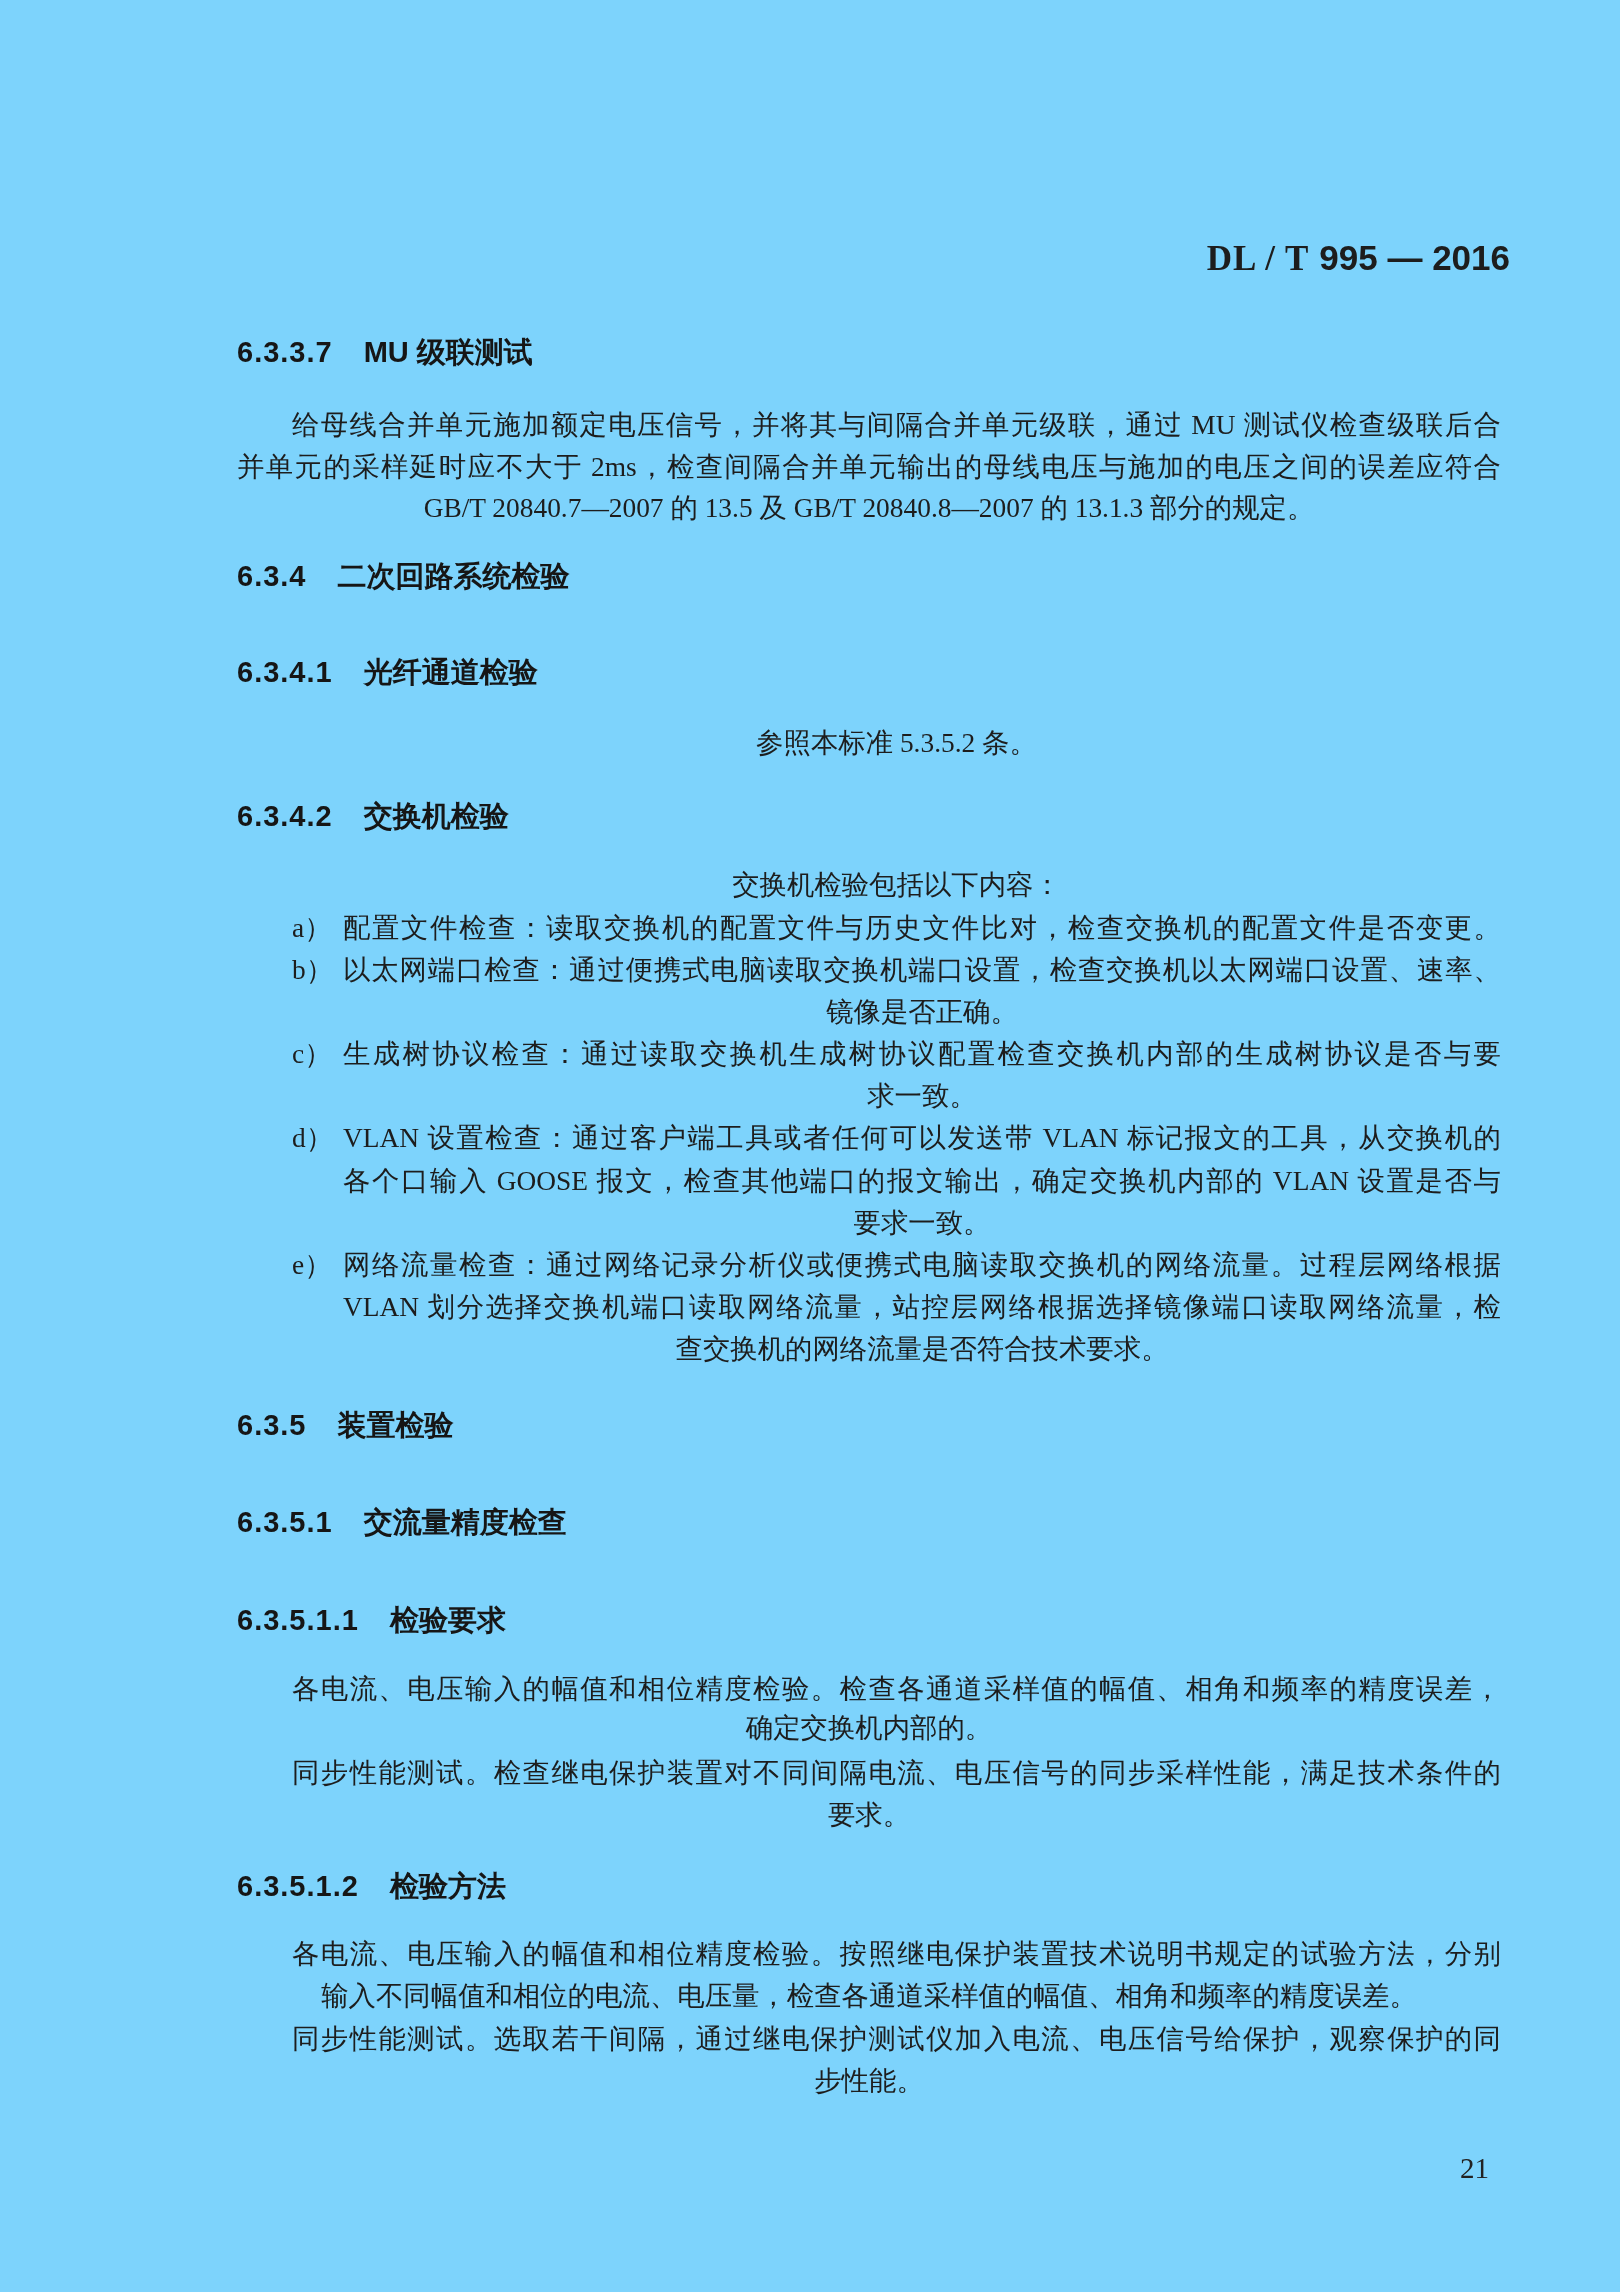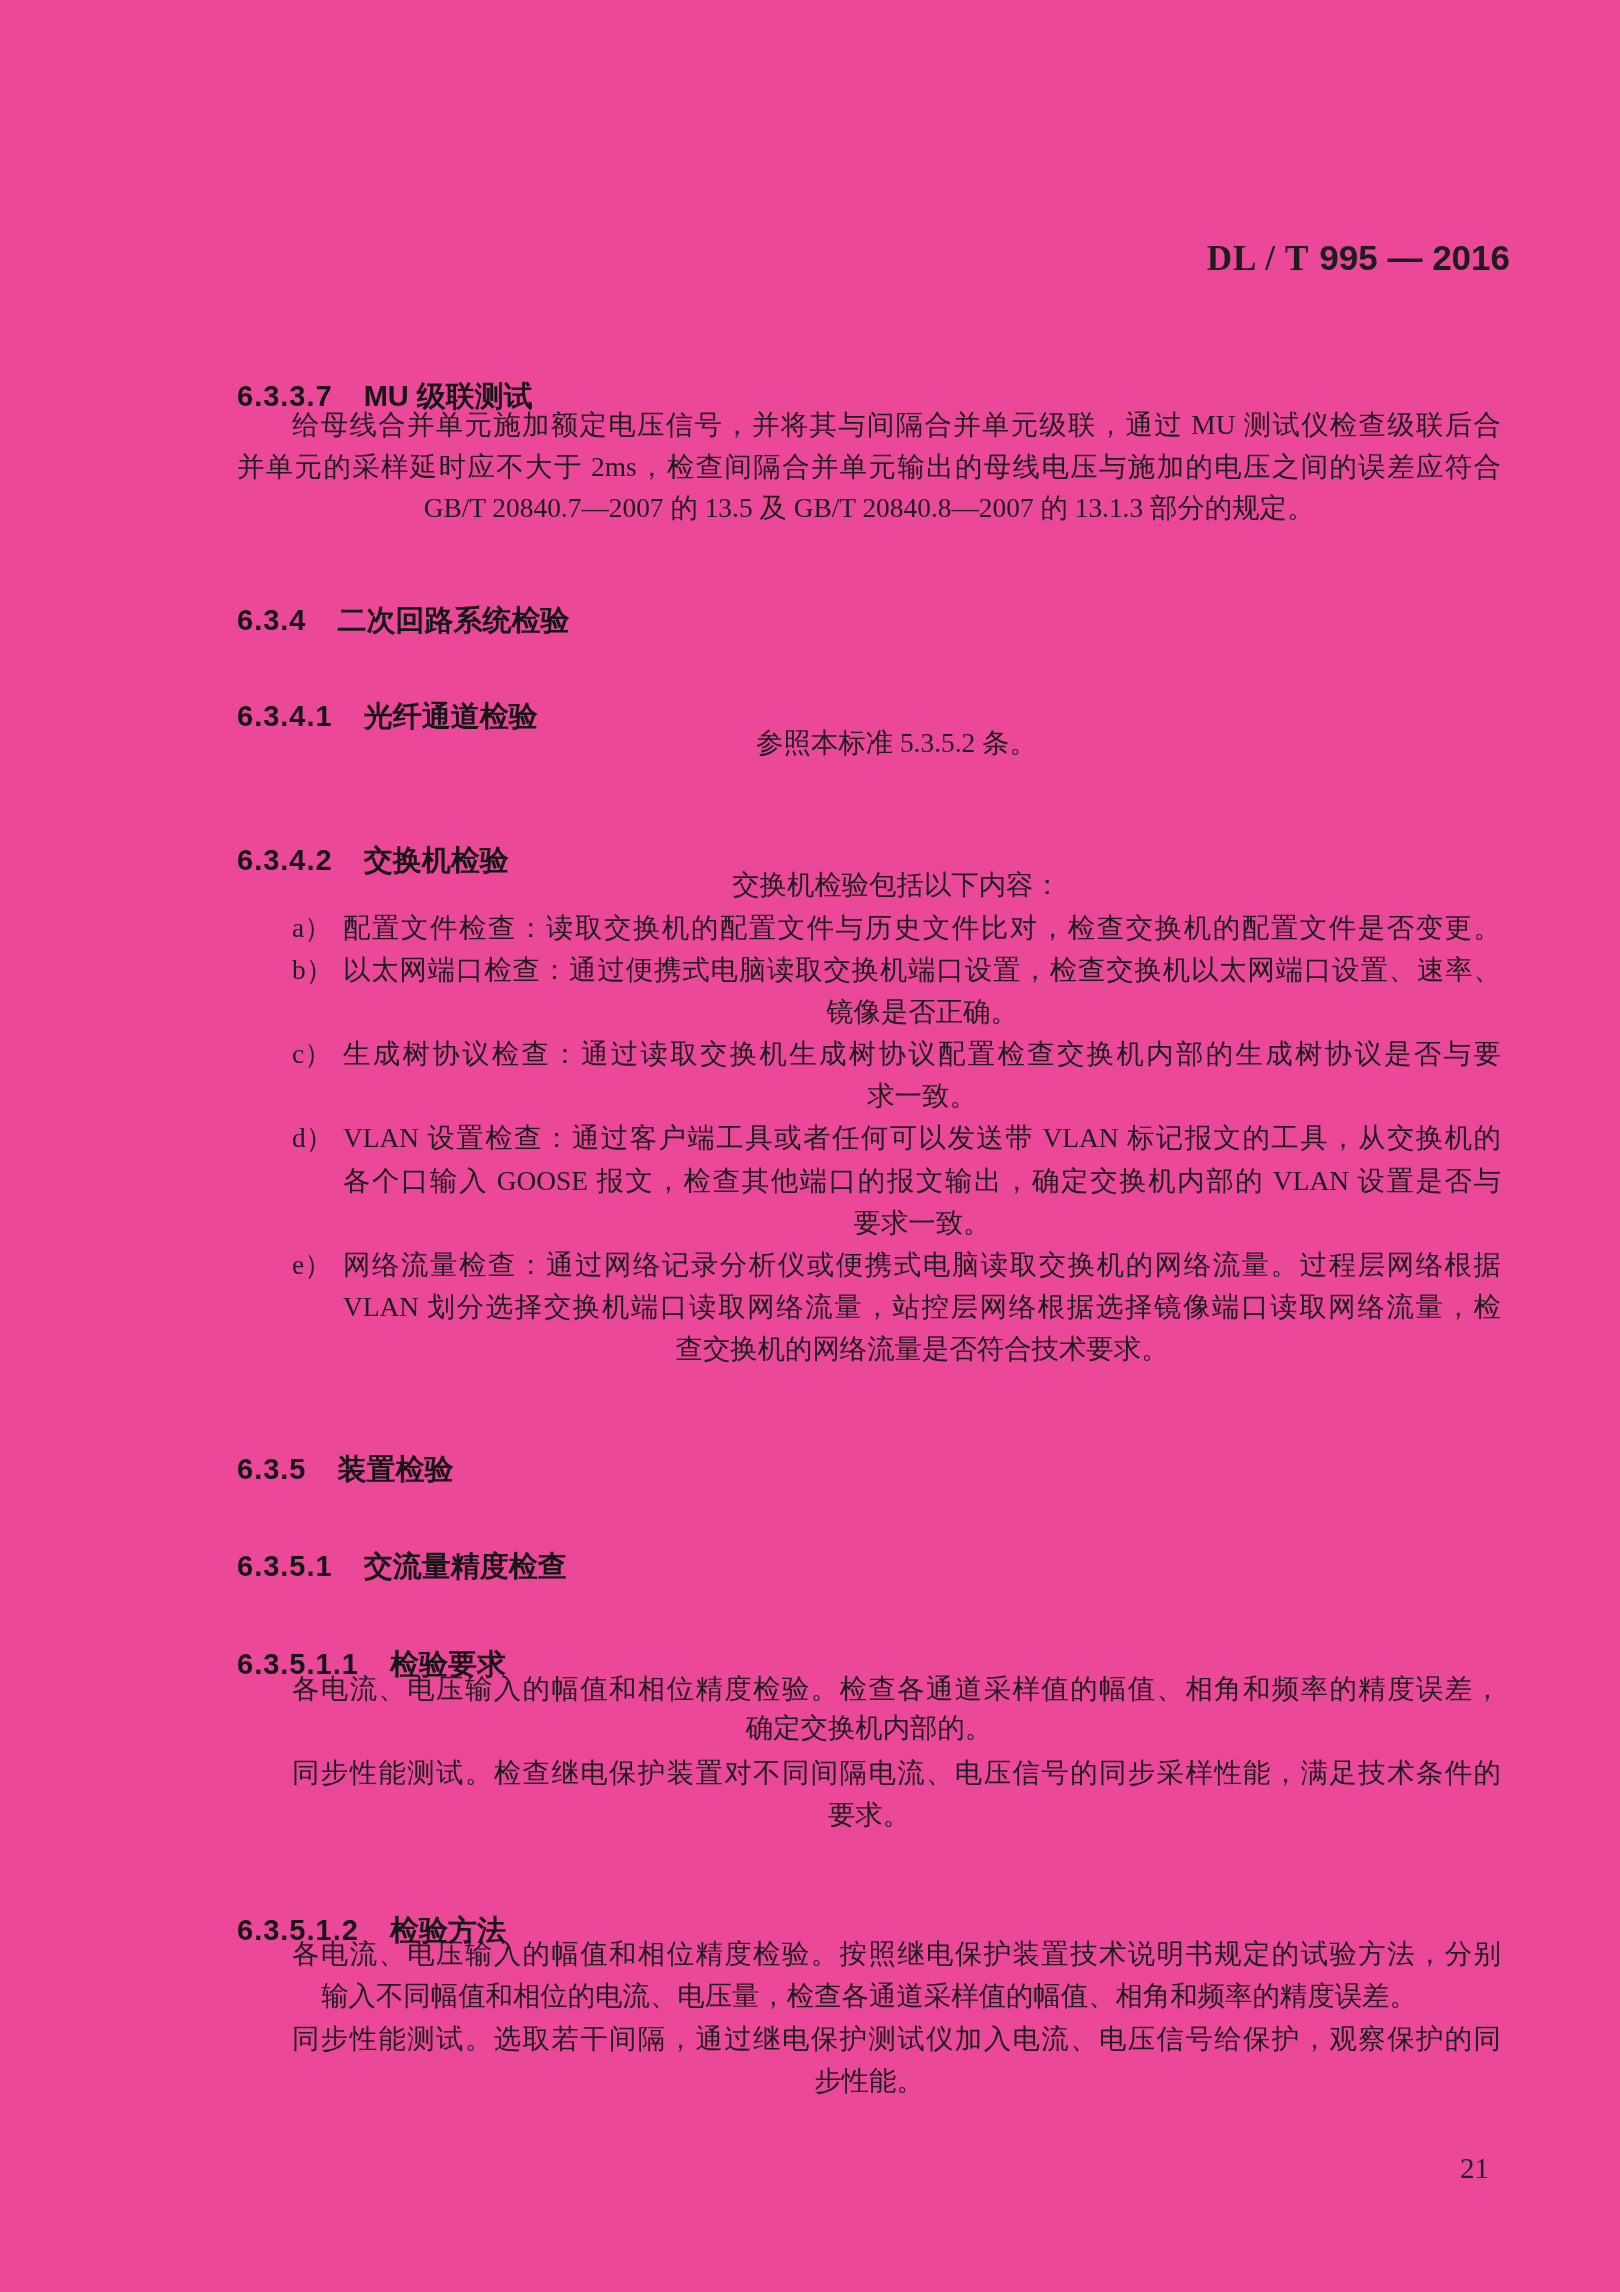--- a/index.html
+++ b/index.html
@@ -1,19 +1,19 @@
 <!DOCTYPE html>
 <html><head>
 <meta charset="utf-8">
 <style>
   html,body{margin:0;padding:0;background:#e9e9e9;}
   .page{
     position:relative;
     width:1620px;height:2293px;
-    background:#ec4899;
+    background:#7dd3fc;
     overflow:hidden;
     color:#1d1d1d;
   }
   
   .std-header{
     position:absolute;top:238px;right:110px;
     white-space:nowrap;
     font-family:"Liberation Serif","DejaVu Serif",serif;
   }
   .std-header .code{
@@ -23,21 +23,21 @@
   .std-header .num{
     font-weight:bold;font-size:35px;letter-spacing:0px;
     font-family:"Liberation Sans","DejaVu Sans",sans-serif;
     margin-left:5.9px;
   }
   
   .h{
     position:absolute;left:237px;
     font-family:"Liberation Sans","DejaVu Sans",sans-serif;
     font-weight:bold;font-size:29px;line-height:35px;
-    white-space:nowrap;color:#161616;margin-top:44px;
+    white-space:nowrap;color:#161616;
   }
   .h .hnum{display:inline-block;margin-right:31px;letter-spacing:1px;}
   
   .line{
     position:absolute;left:237px;width:1264px;height:42px;
     line-height:42px;font-size:27.4px;
     font-family:"Liberation Serif","DejaVu Serif",serif;
     color:#1d1d1d;white-space:normal;
     box-sizing:border-box;
     text-align:center;

